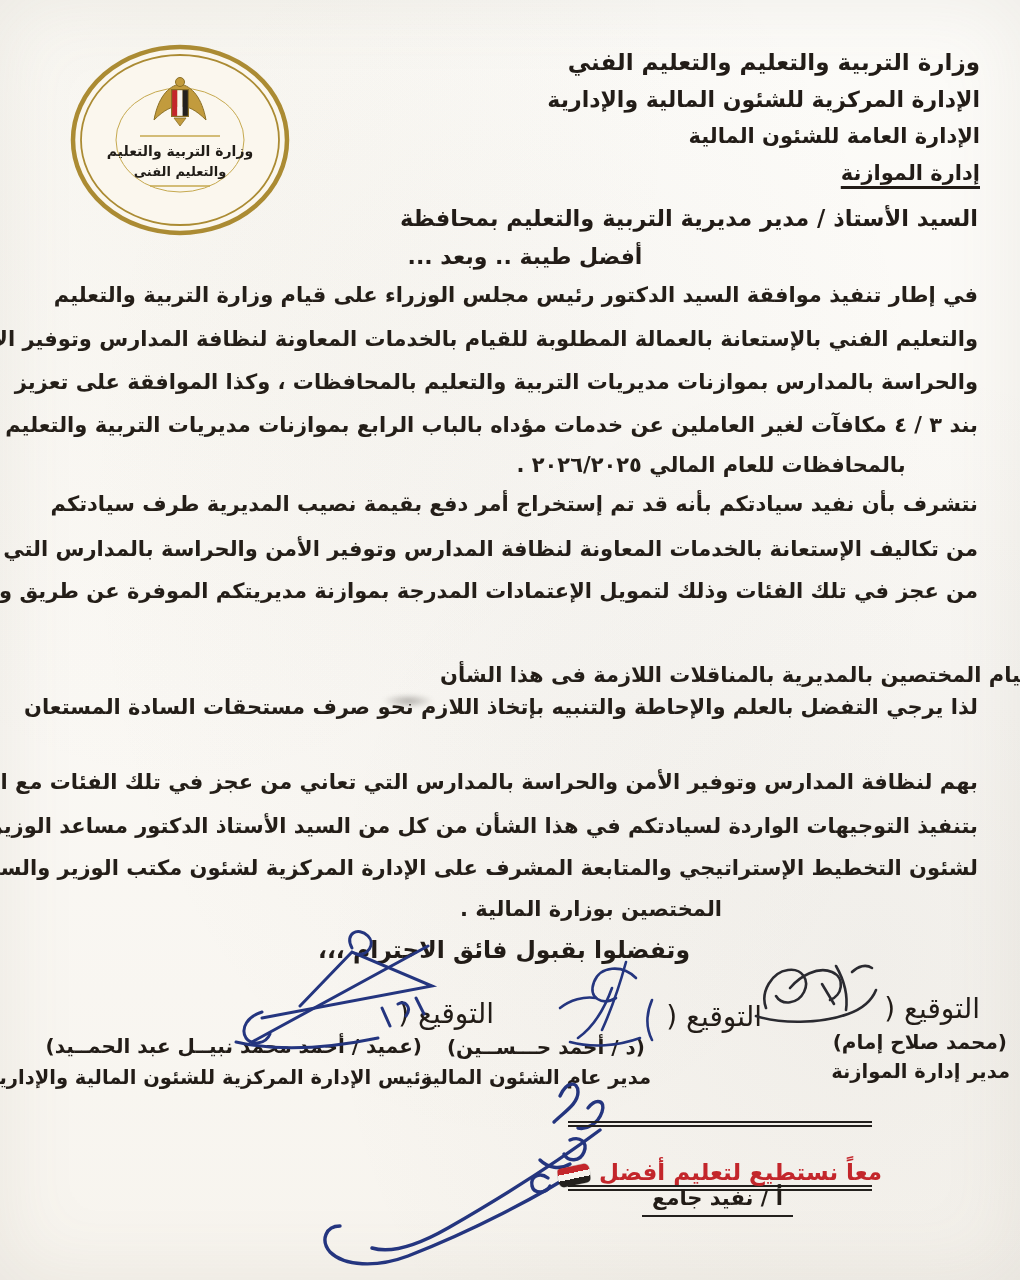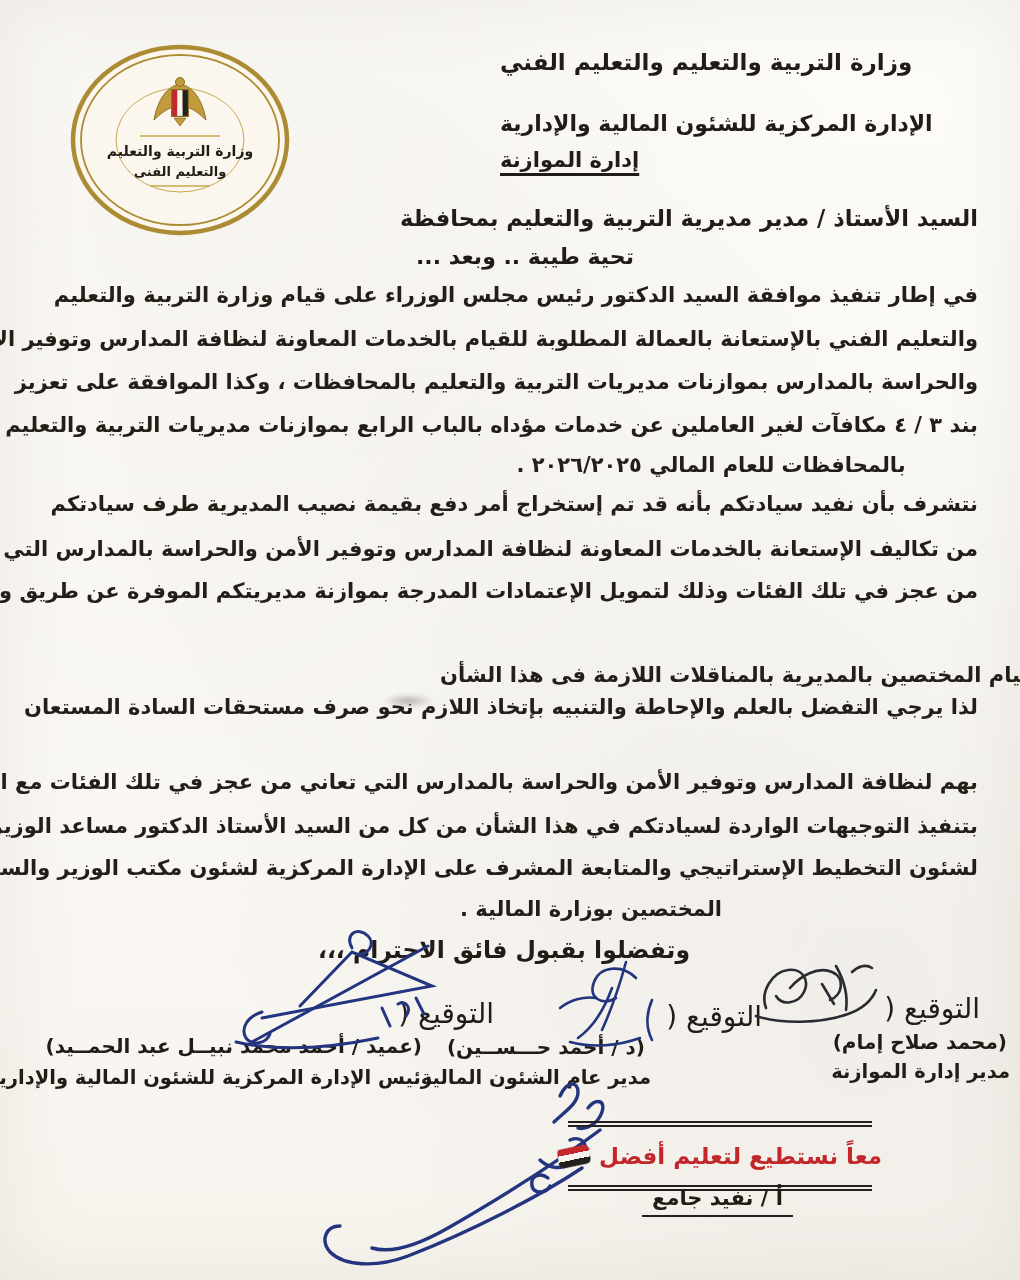--- a/index.html
+++ b/index.html
@@ -13,24 +13,24 @@
       radial-gradient(ellipse at 50% 40%, rgba(120,115,105,.04), transparent 60%),
       linear-gradient(180deg,#fcfbf8 0%,#faf8f4 55%,#f7f4ee 100%);
     box-shadow: inset 0 0 80px rgba(120,108,85,.10);
     font-family:"DejaVu Sans", sans-serif;
     direction:rtl;
     color:#221c17;
     overflow:hidden;
   }
   .abs{position:absolute;}
   
-  .head-block{left:500px;top:44px;width:480px;text-align:left;}
+  .head-block{left:500px;top:44px;width:480px;text-align:right;}
   .hl{font-weight:bold;line-height:37px;white-space:nowrap;}
   .hl1{font-size:23px;}
-  .hl2{font-size:22px;margin-top:24px;}
+  .hl2{font-size:22px;}
   .hl3{font-size:21px;}
   .hl4{font-size:21px;text-decoration:underline;text-decoration-thickness:2.5px;text-underline-offset:6px;}
   
   .addressee{top:205px;left:42px;width:936px;text-align:right;font-size:22.5px;font-weight:bold;white-space:nowrap;}
   .greeting{top:244px;left:400px;width:250px;text-align:center;font-size:22px;font-weight:bold;white-space:nowrap;}
   
   .bl{left:104px;width:874px;font-size:21px;font-weight:bold;color:#241e18;
       text-align:justify;text-align-last:justify;white-space:nowrap;}
   .indent{padding-right:60px;}
   .lastline{text-align:center;text-align-last:center;white-space:nowrap;}
@@ -39,21 +39,21 @@
   .pull-c{padding-left:50px;}  
   .closing{top:936px;left:350px;width:340px;text-align:center;font-size:23.5px;font-weight:bold;white-space:nowrap;}
   
   .sig-label{font-size:28px;font-weight:normal;white-space:nowrap;}
   .sig-name{font-size:20px;font-weight:bold;text-align:center;white-space:nowrap;}
   .sig-title{font-size:19.5px;font-weight:bold;text-align:center;white-space:nowrap;}
   
   .slogan-box{
     left:568px;top:1121px;width:304px;height:58px;
     border-top:6px double #23201d;border-bottom:6px double #23201d;
-    display:flex;align-items:center;justify-content:center;gap:9px;
+    display:flex;align-items:flex-end;justify-content:center;gap:9px;
   }
   .slogan-text{font-size:23px;font-weight:bold;white-space:nowrap;}
   .flag{
     width:32px;height:19px;flex:0 0 auto;
     background:linear-gradient(180deg,#c3262b 0 34%,#f6f3ee 34% 66%,#23201d 66% 100%);
     border-radius:3px 6px 4px 6px;
     transform:rotate(-7deg) skewY(-5deg);
     box-shadow:0 0 0 .5px rgba(0,0,0,.25);
   }
   .signed-by{left:625px;top:1186px;width:185px;text-align:center;}
@@ -92,25 +92,26 @@
 
     <line x1="78" y1="98" x2="158" y2="98" stroke="#c6a94f" stroke-width="1.4"></line>
     <text x="118" y="118" text-anchor="middle" font-size="14" font-weight="bold" fill="#201c17" font-family="DejaVu Sans, sans-serif">وزارة التربية والتعليم</text>
     <text x="118" y="138" text-anchor="middle" font-size="13" font-weight="bold" fill="#201c17" font-family="DejaVu Sans, sans-serif">والتعليم الفنى</text>
     <line x1="88" y1="148" x2="148" y2="148" stroke="#c6a94f" stroke-width="1.4"></line>
   </svg>
 
   <div class="abs head-block">
     <div class="hl hl1">وزارة التربية والتعليم والتعليم الفني</div>
     <div class="hl hl2">الإدارة المركزية للشئون المالية والإدارية</div>
+    <div class="hl hl3">الإدارة العامة للشئون المالية</div>
     <div class="hl hl4">إدارة الموازنة</div>
   </div>
 
   <div class="abs addressee">السيد الأستاذ / مدير مديرية التربية والتعليم بمحافظة</div>
-  <div class="abs greeting">تحية طيبة .. وبعد ...</div>
+  <div class="abs greeting">أفضل طيبة .. وبعد ...</div>
 
   <div class="abs bl indent" style="top:283px;">في إطار تنفيذ موافقة السيد الدكتور رئيس مجلس الوزراء على قيام وزارة التربية والتعليم</div>
   <div class="abs bl" style="top:327px;">والتعليم الفني بالإستعانة بالعمالة المطلوبة للقيام بالخدمات المعاونة لنظافة المدارس وتوفير الأمن</div>
   <div class="abs bl" style="top:370px;">والحراسة بالمدارس بموازنات مديريات التربية والتعليم بالمحافظات ، وكذا الموافقة على تعزيز</div>
   <div class="abs bl" style="top:413px;">بند ٣ / ٤ مكافآت لغير العاملين عن خدمات مؤداه بالباب الرابع بموازنات مديريات التربية والتعليم</div>
   <div class="abs bl lastline pull-a" style="top:453px;">بالمحافظات للعام المالي ٢٠٢٦/٢٠٢٥ .</div>
 
   <div class="abs bl indent" style="top:492px;">نتشرف بأن نفيد سيادتكم بأنه قد تم إستخراج أمر دفع بقيمة نصيب المديرية طرف سيادتكم</div>
   <div class="abs bl" style="top:537px;">من تكاليف الإستعانة بالخدمات المعاونة لنظافة المدارس وتوفير الأمن والحراسة بالمدارس التي تعاني</div>
   <div class="abs bl" style="top:579px;">من عجز في تلك الفئات وذلك لتمويل الإعتمادات المدرجة بموازنة مديريتكم الموفرة عن طريق وزارة</div>

